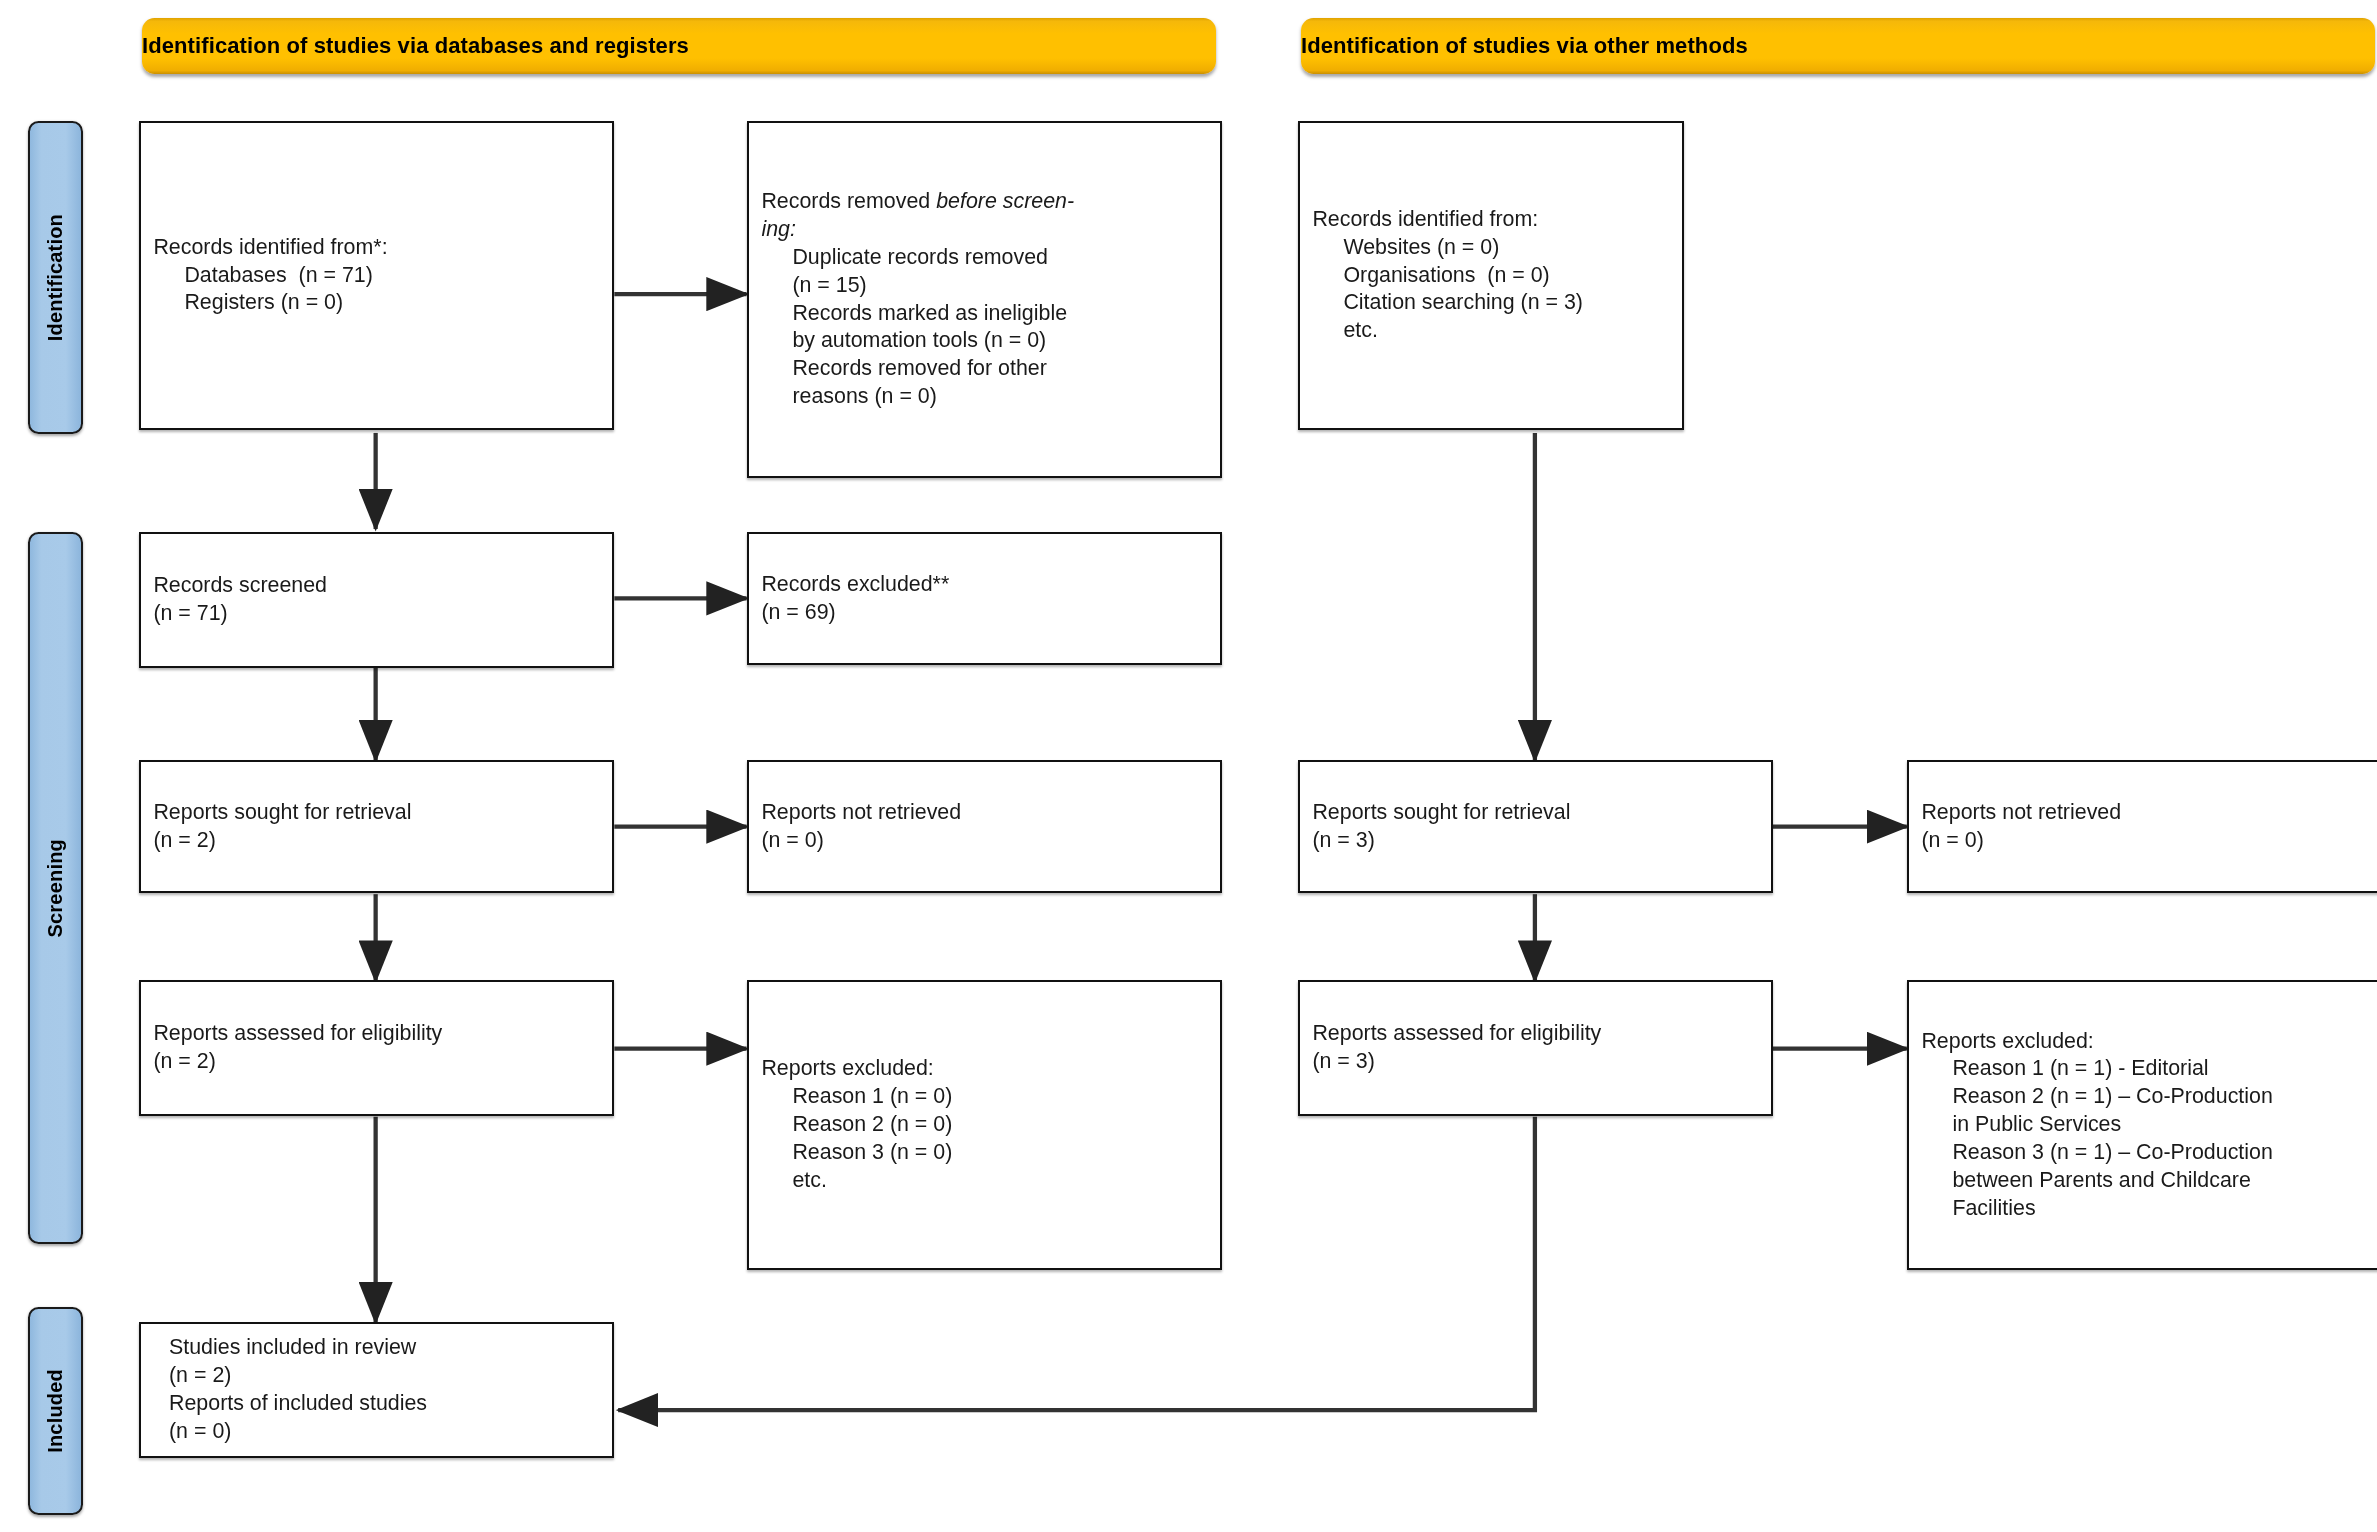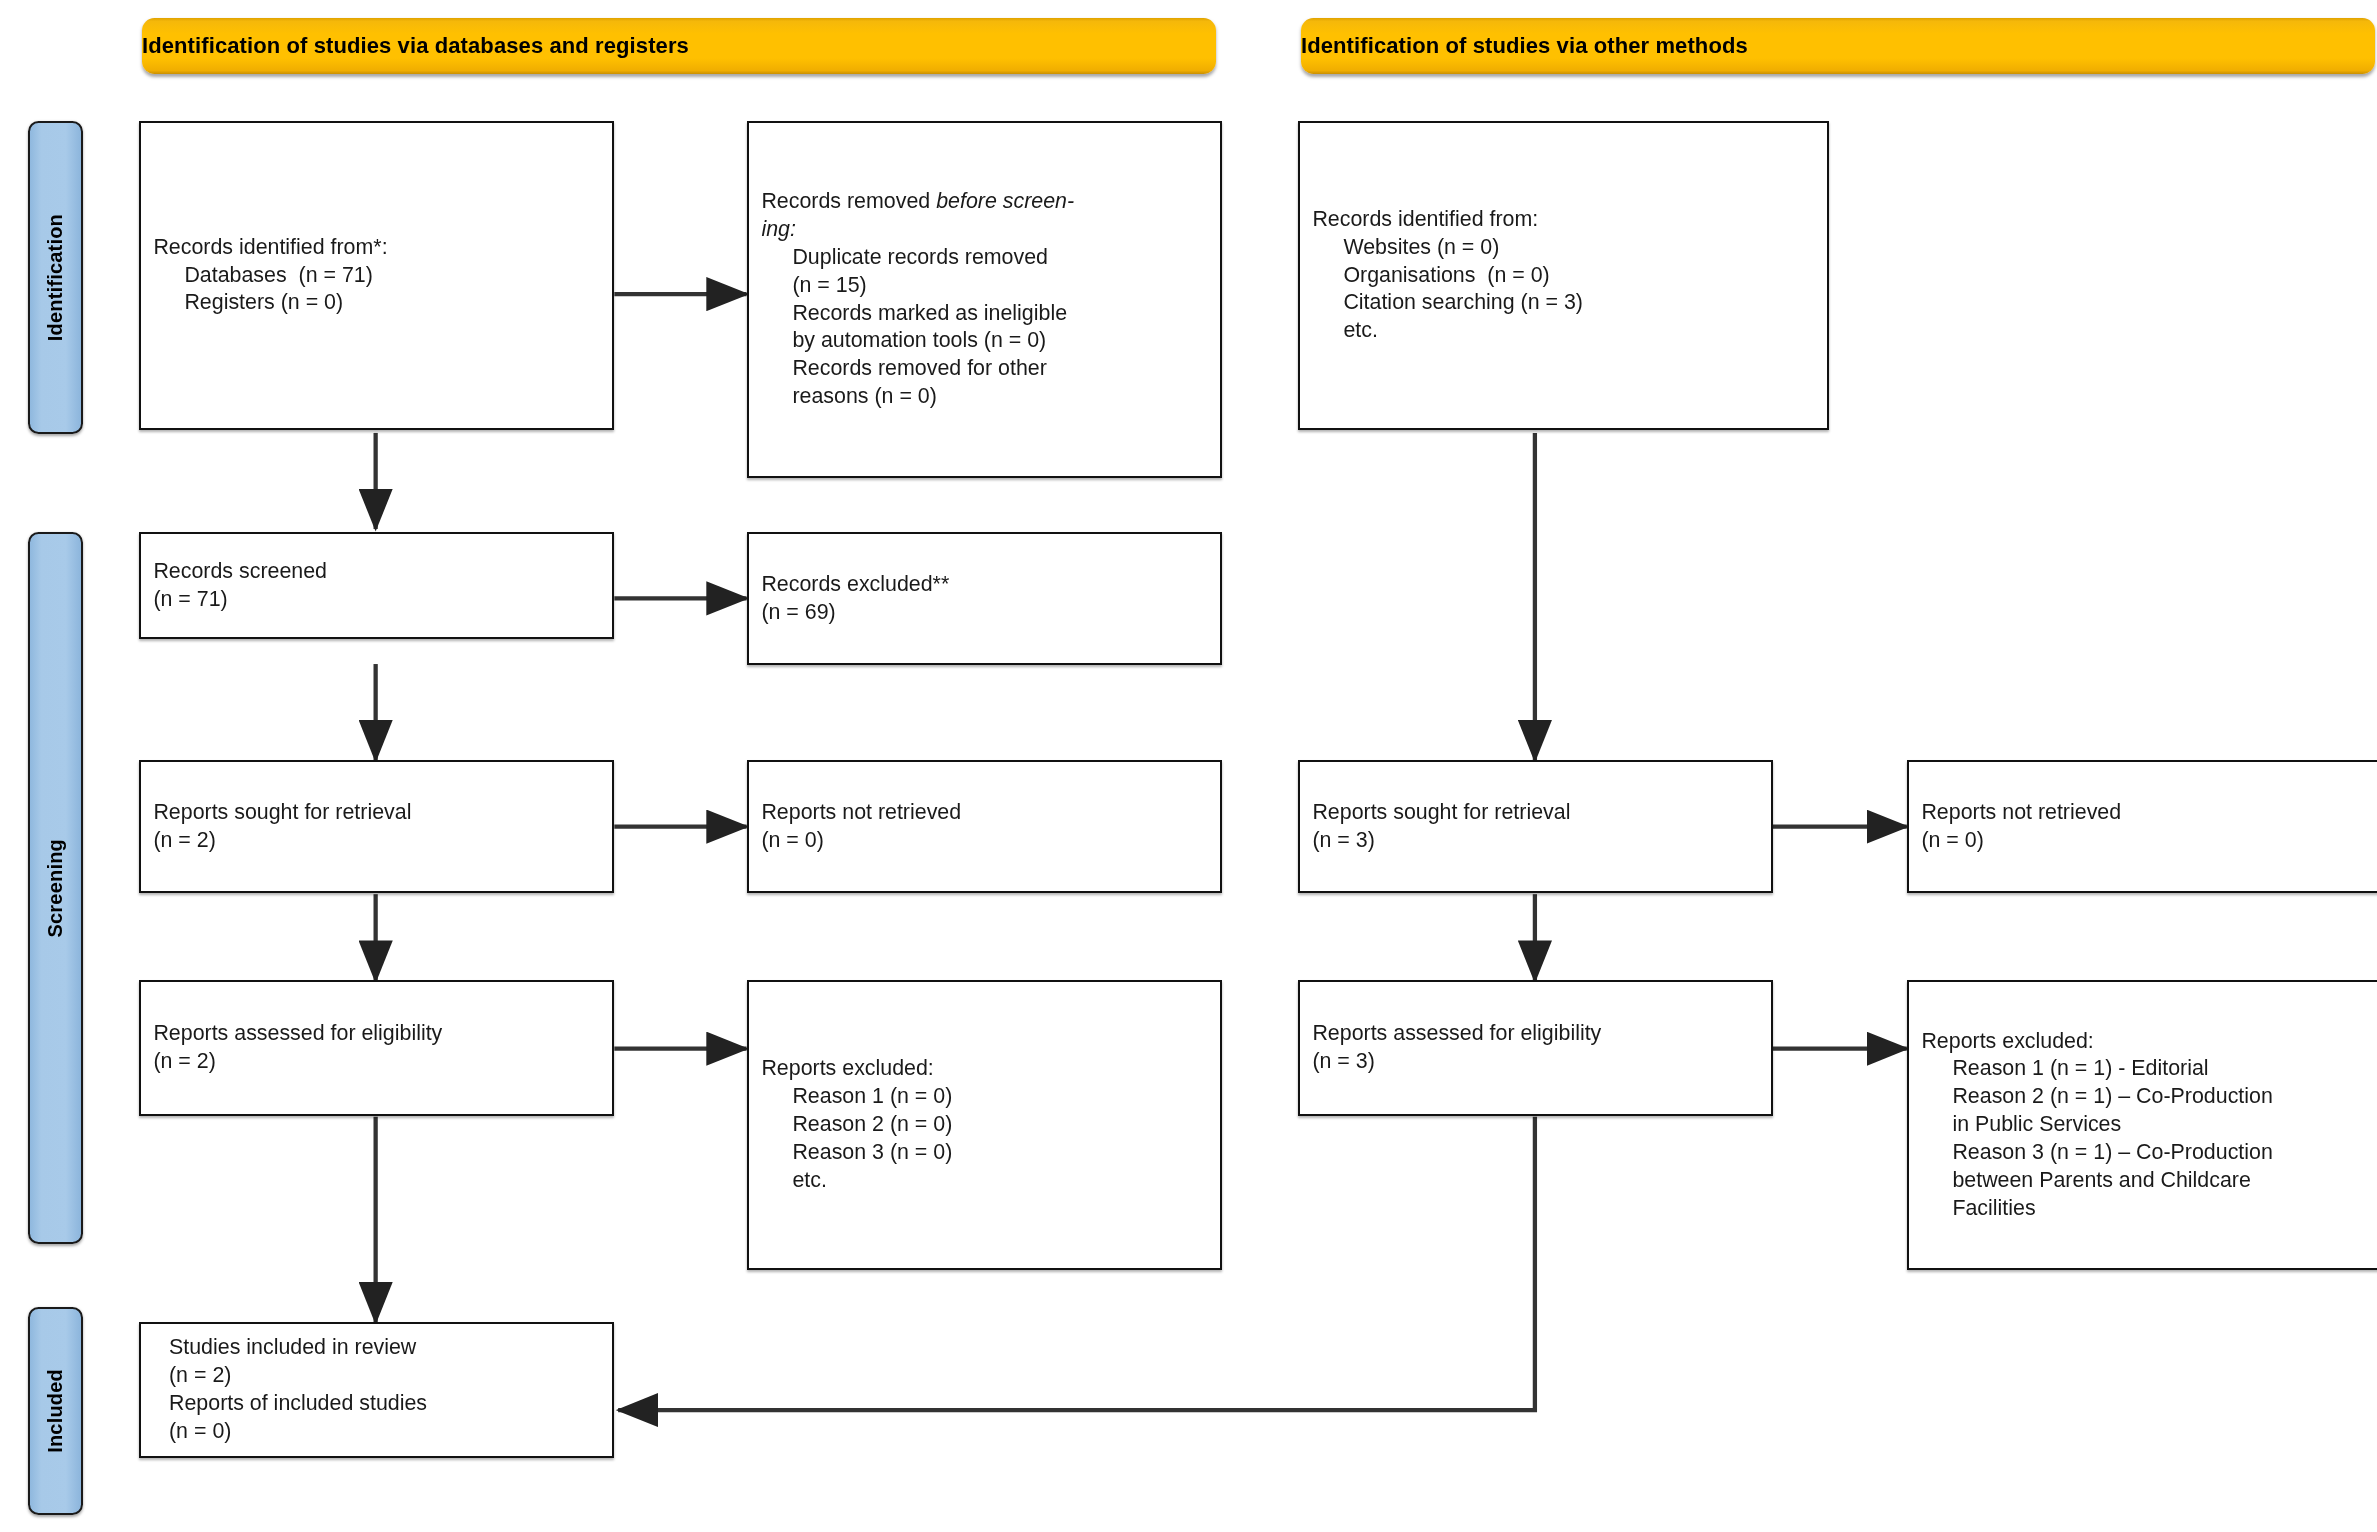--- a/index.html
+++ b/index.html
@@ -136,21 +136,21 @@
         <span class="line"><i class="ital">ing:</i></span>
         <span class="line ind">Duplicate records removed</span>
         <span class="line ind">(n = 15)</span>
         <span class="line ind">Records marked as ineligible</span>
         <span class="line ind">by automation tools (n = 0)</span>
         <span class="line ind">Records removed for other</span>
         <span class="line ind">reasons (n = 0)</span>
       </div>
   </div>
 
-  <div class="node" style="left:139px;top:532px;width:475px;height:107px;">
+  <div class="node" style="left:139px;top:532px;width:475px;height:136px;">
     <div class="body">
         <span class="line">Records screened</span>
         <span class="line">(n = 71)</span>
       </div>
   </div>
 
   <div class="node" style="left:747px;top:532px;width:475px;height:133px;">
     <div class="body">
         <span class="line">Records excluded**</span>
         <span class="line">(n = 69)</span>
@@ -190,21 +190,21 @@
 
   <div class="node" style="left:139px;top:1322px;width:475px;height:136px;padding-left:28px;">
     <div class="body">
         <span class="line">Studies included in review</span>
         <span class="line">(n = 2)</span>
         <span class="line">Reports of included studies</span>
         <span class="line">(n = 0)</span>
       </div>
   </div>
 
-  <div class="node" style="left:1298px;top:121px;width:531px;height:309px;">
+  <div class="node" style="left:1298px;top:121px;width:386px;height:309px;">
     <div class="body">
         <span class="line">Records identified from:</span>
         <span class="line ind">Websites (n = 0)</span>
         <span class="line ind">Organisations  (n = 0)</span>
         <span class="line ind">Citation searching (n = 3)</span>
         <span class="line ind">etc.</span>
       </div>
   </div>
 
   <div class="node" style="left:1298px;top:760px;width:475px;height:133px;">

